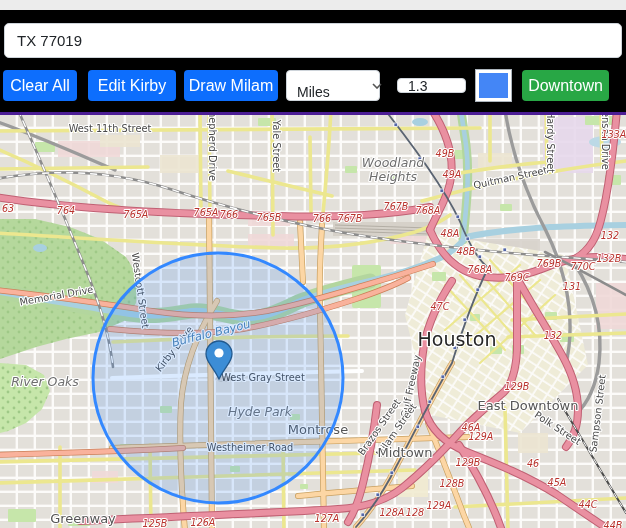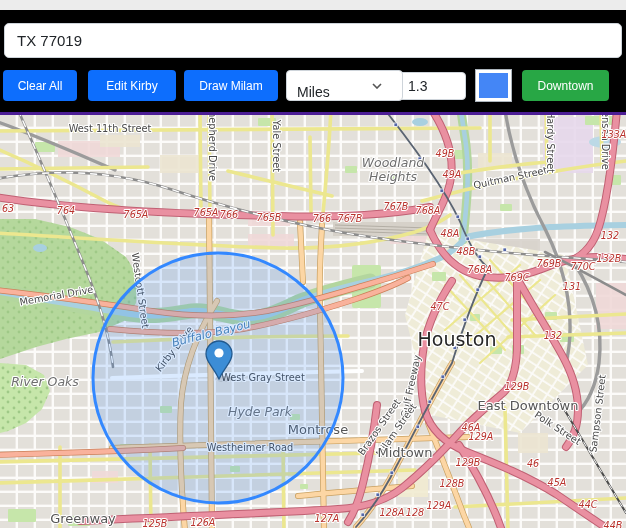--- a/index.html
+++ b/index.html
@@ -2,33 +2,33 @@
 <html><head>
 <meta charset="utf-8">
 <style>
   html,body{margin:0;padding:0;background:#fff;font-family:"Liberation Sans",sans-serif;}
   .app{width:626px;height:528px;overflow:hidden;position:relative;background:#000000;}
   .top-strip{height:10px;background:#ececec;}
   .search-row{padding:13px 4px 0 4px;}
   .search-input{box-sizing:border-box;width:618px;height:35px;border:1px solid #ced4da;border-radius:5px;
     padding:0 12px;font-size:15px;color:#212529;font-family:"Liberation Sans",sans-serif;outline:none;display:block;}
   .btn-row{margin:12px 0 0 3px;height:31px;display:flex;align-items:center;}
-  .btn{border:none;border-radius:4px;color:#fff;font-size:12px;height:31px;cursor:pointer;
+  .btn{border:none;border-radius:4px;color:#fff;font-size:16px;height:31px;cursor:pointer;
     font-family:"Liberation Sans",sans-serif;padding:0;text-align:center;}
   .btn-blue{background:#0d6efd;}
   .btn-green{background:#28a745;}
   #clear-all{width:74px;}
   #edit-circle{width:88px;margin-left:11px;}
   #draw-circle{width:94px;margin-left:8px;}
   .select-wrap{position:relative;margin-left:8px;width:105px;height:31px;}
-  .unit-select{appearance:none;-webkit-appearance:none;box-sizing:border-box;width:117px;height:31px;
+  .unit-select{appearance:none;-webkit-appearance:none;box-sizing:border-box;width:94px;height:31px;
     border:1px solid #ced4da;border-radius:4px;background:#fff;font-size:14px;color:#212529;
     padding:12px 24px 0 10px;font-family:"Liberation Sans",sans-serif;outline:none;}
   .chevron{position:absolute;right:9px;top:13px;pointer-events:none;}
-  .radius-input{box-sizing:border-box;margin-left:6px;width:69px;height:28px;border:1px solid #ced4da;
+  .radius-input{box-sizing:border-box;margin-left:6px;width:69px;height:15px;border:1px solid #ced4da;
     border-radius:4px;font-size:14px;color:#212529;padding:0 10px;font-family:"Liberation Sans",sans-serif;outline:none;}
   .swatch-box{box-sizing:border-box;margin-left:9px;width:37px;height:33px;background:#fff;
     border:1px solid #adb5bd;padding:3px;cursor:pointer;}
   .swatch-fill{width:100%;height:100%;}
   #download{width:87px;margin-left:10px;}
   .map-wrap{margin-top:11px;width:626px;height:416px;border-top:3px solid #4c1d95;position:relative;background:#f1eee8;}
   svg{display:block;}
   
   .lbl{paint-order:stroke;stroke:#fff;stroke-width:2.2px;stroke-linejoin:round;font-family:"DejaVu Sans",sans-serif;}
   .st{font-size:9.8px;fill:#484848;}

